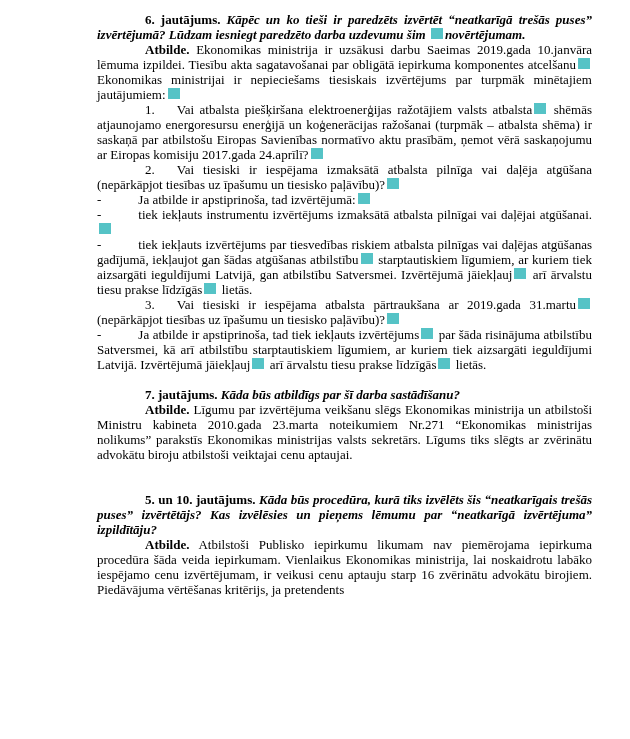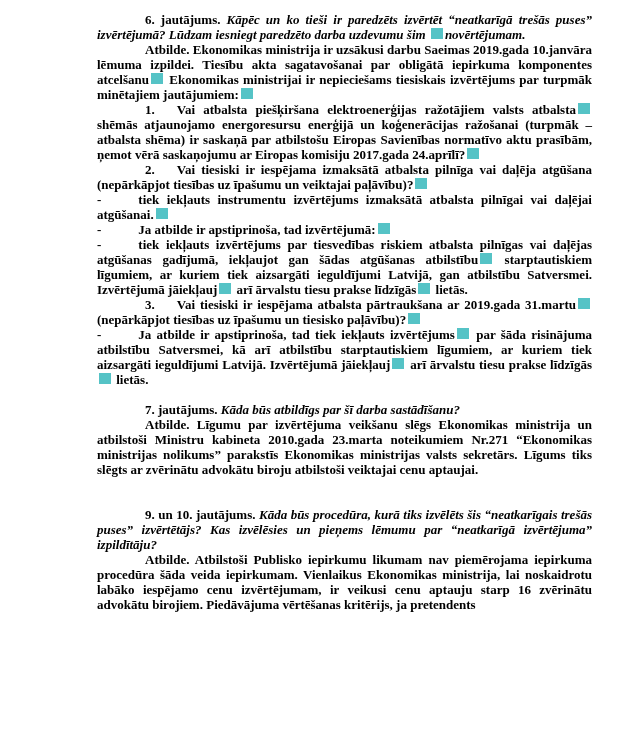--- a/index.html
+++ b/index.html
@@ -26,21 +26,21 @@
     line-height: 15px;
     color: #000000;
   }
   .para {
     margin: 0;
     text-align: justify;
   }
   .para.indent { text-indent: 48px; }
   .para.dash   { text-indent: 0; }
   .para.spacer { height: 15px; }
-  .seg-n  { font-weight: 700; font-style: normal; }
+  .seg-n  { font-weight: 400; font-style: normal; }
   .seg-b  { font-weight: 700; font-style: normal; }
   .seg-bi { font-weight: 700; font-style: italic; }
   .tab { display: inline-block; }
   .tab-num  { width: 22px; }
   .tab-dash { width: 37px; }
   .marker {
     display: inline-block;
     width: 12px;
     height: 11px;
     vertical-align: -1px;
@@ -48,27 +48,27 @@
   }
 </style>
 </head>
 <body>
 
 <div class="page">
   <div class="doc">
       <p class="para indent"><span class="seg-b">6. jautājums.</span><span class="seg-bi"> Kāpēc un ko tieši ir paredzēts izvērtēt “neatkarīgā trešās puses” izvērtējumā? Lūdzam iesniegt paredzēto darba uzdevumu šim </span><span class="marker" style="background: rgb(85, 195, 198);">&nbsp;</span><span class="seg-bi">novērtējumam.</span></p>
       <p class="para indent"><span class="seg-b">Atbilde.</span><span class="seg-n"> Ekonomikas ministrija ir uzsākusi darbu Saeimas 2019.gada 10.janvāra lēmuma izpildei. Tiesību akta sagatavošanai par obligātā iepirkuma komponentes atcelšanu</span><span class="marker" style="background: rgb(85, 195, 198);">&nbsp;</span><span class="seg-n"> Ekonomikas ministrijai ir nepieciešams tiesiskais izvērtējums par turpmāk minētajiem jautājumiem:</span><span class="marker" style="background: rgb(85, 195, 198);">&nbsp;</span></p>
       <p class="para indent"><span class="seg-n">1.</span><span class="tab tab-num">&nbsp;</span><span class="seg-n">Vai atbalsta piešķiršana elektroenerģijas ražotājiem valsts atbalsta</span><span class="marker" style="background: rgb(85, 195, 198);">&nbsp;</span><span class="seg-n"> shēmās atjaunojamo energoresursu enerģijā un koģenerācijas ražošanai (turpmāk – atbalsta shēma) ir saskaņā par atbilstošu Eiropas Savienības normatīvo aktu prasībām, ņemot vērā saskaņojumu ar Eiropas komisiju 2017.gada 24.aprīlī?</span><span class="marker" style="background: rgb(85, 195, 198);">&nbsp;</span></p>
-      <p class="para indent"><span class="seg-n">2.</span><span class="tab tab-num">&nbsp;</span><span class="seg-n">Vai tiesiski ir iespējama izmaksātā atbalsta pilnīga vai daļēja atgūšana (nepārkāpjot tiesības uz īpašumu un veiktajai paļāvību)?</span><span class="marker" style="background: rgb(85, 195, 198);">&nbsp;</span></p>
+      <p class="para indent"><span class="seg-n">2.</span><span class="tab tab-num">&nbsp;</span><span class="seg-n">Vai tiesiski ir iespējama izmaksātā atbalsta pilnīga vai daļēja atgūšana (nepārkāpjot tiesības uz īpašumu un tiesisko paļāvību)?</span><span class="marker" style="background: rgb(85, 195, 198);">&nbsp;</span></p>
+      <p class="para dash"><span class="seg-n">-</span><span class="tab tab-dash">&nbsp;</span><span class="seg-n">Ja atbilde ir apstiprinoša, tad izvērtējumā:</span><span class="marker" style="background: rgb(85, 195, 198);">&nbsp;</span></p>
       <p class="para dash"><span class="seg-n">-</span><span class="tab tab-dash">&nbsp;</span><span class="seg-n">tiek iekļauts instrumentu izvērtējums izmaksātā atbalsta pilnīgai vai daļējai atgūšanai.</span><span class="marker" style="background: rgb(85, 195, 198);">&nbsp;</span></p>
-      <p class="para dash"><span class="seg-n">-</span><span class="tab tab-dash">&nbsp;</span><span class="seg-n">Ja atbilde ir apstiprinoša, tad izvērtējumā:</span><span class="marker" style="background: rgb(85, 195, 198);">&nbsp;</span></p>
       <p class="para dash"><span class="seg-n">-</span><span class="tab tab-dash">&nbsp;</span><span class="seg-n">tiek iekļauts izvērtējums par tiesvedības riskiem atbalsta pilnīgas vai daļējas atgūšanas gadījumā, iekļaujot gan šādas atgūšanas atbilstību</span><span class="marker" style="background: rgb(85, 195, 198);">&nbsp;</span><span class="seg-n"> starptautiskiem līgumiem, ar kuriem tiek aizsargāti ieguldījumi Latvijā, gan atbilstību Satversmei. Izvērtējumā jāiekļauj</span><span class="marker" style="background: rgb(85, 195, 198);">&nbsp;</span><span class="seg-n"> arī ārvalstu tiesu prakse līdzīgās</span><span class="marker" style="background: rgb(85, 195, 198);">&nbsp;</span><span class="seg-n"> lietās.</span></p>
       <p class="para indent"><span class="seg-n">3.</span><span class="tab tab-num">&nbsp;</span><span class="seg-n">Vai tiesiski ir iespējama atbalsta pārtraukšana ar 2019.gada 31.martu</span><span class="marker" style="background: rgb(85, 195, 198);">&nbsp;</span><span class="seg-n"> (nepārkāpjot tiesības uz īpašumu un tiesisko paļāvību)?</span><span class="marker" style="background: rgb(85, 195, 198);">&nbsp;</span></p>
       <p class="para dash"><span class="seg-n">-</span><span class="tab tab-dash">&nbsp;</span><span class="seg-n">Ja atbilde ir apstiprinoša, tad tiek iekļauts izvērtējums</span><span class="marker" style="background: rgb(85, 195, 198);">&nbsp;</span><span class="seg-n"> par šāda risinājuma atbilstību Satversmei, kā arī atbilstību starptautiskiem līgumiem, ar kuriem tiek aizsargāti ieguldījumi Latvijā. Izvērtējumā jāiekļauj</span><span class="marker" style="background: rgb(85, 195, 198);">&nbsp;</span><span class="seg-n"> arī ārvalstu tiesu prakse līdzīgās</span><span class="marker" style="background: rgb(85, 195, 198);">&nbsp;</span><span class="seg-n"> lietās.</span></p>
       <p class="para spacer"></p>
       <p class="para indent"><span class="seg-b">7. jautājums.</span><span class="seg-bi"> Kāda būs atbildīgs par šī darba sastādīšanu?</span></p>
       <p class="para indent"><span class="seg-b">Atbilde.</span><span class="seg-n"> Līgumu par izvērtējuma veikšanu slēgs Ekonomikas ministrija un atbilstoši Ministru kabineta 2010.gada 23.marta noteikumiem Nr.271 “Ekonomikas ministrijas nolikums” parakstīs Ekonomikas ministrijas valsts sekretārs. Līgums tiks slēgts ar zvērinātu advokātu biroju atbilstoši veiktajai cenu aptaujai.</span></p>
       <p class="para spacer"></p>
       <p class="para spacer"></p>
-      <p class="para indent"><span class="seg-b">9. un 10. jautājums.</span><span class="seg-bi"> Kāda būs procedūra, kurā tiks izvēlēts šis “neatkarīgais trešās puses” izvērtētājs? Kas izvēlēsies un pieņems lēmumu par “neatkarīgā izvērtējuma” izpildītāju?</span></p>
+      <p class="para indent"><span class="seg-b">5. un 10. jautājums.</span><span class="seg-bi"> Kāda būs procedūra, kurā tiks izvēlēts šis “neatkarīgais trešās puses” izvērtētājs? Kas izvēlēsies un pieņems lēmumu par “neatkarīgā izvērtējuma” izpildītāju?</span></p>
       <p class="para indent"><span class="seg-b">Atbilde.</span><span class="seg-n"> Atbilstoši Publisko iepirkumu likumam nav piemērojama iepirkuma procedūra šāda veida iepirkumam. Vienlaikus Ekonomikas ministrija, lai noskaidrotu labāko iespējamo cenu izvērtējumam, ir veikusi cenu aptauju starp 16 zvērinātu advokātu birojiem. Piedāvājuma vērtēšanas kritērijs, ja pretendents</span></p>
     </div>
 </div>
 
 </body></html>

